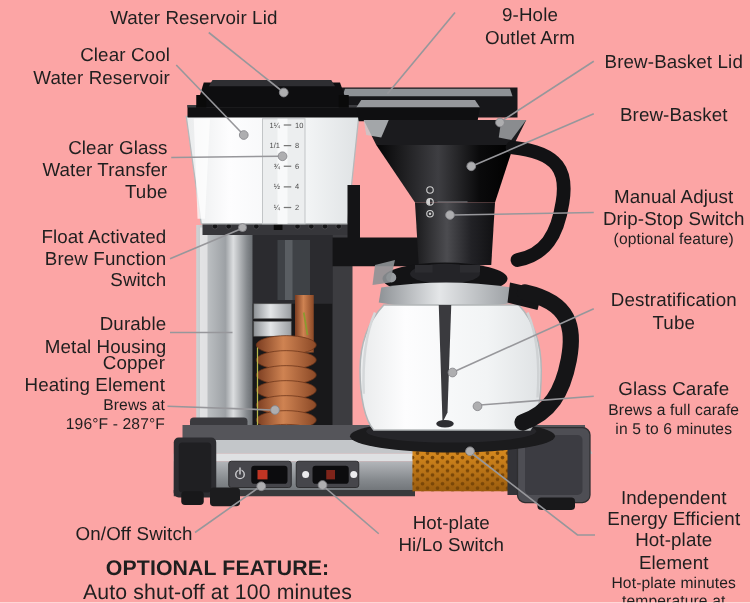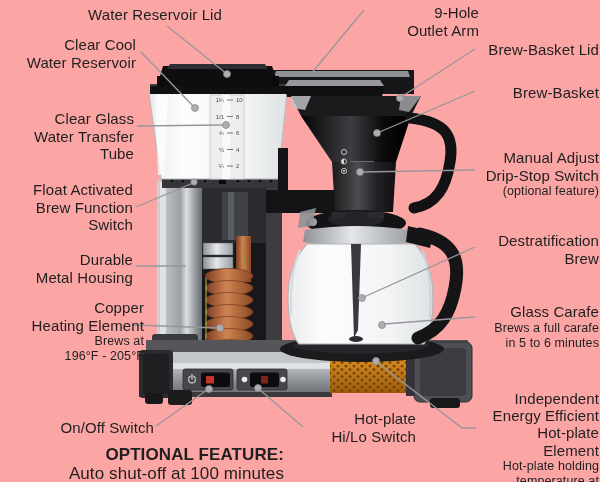--- a/index.html
+++ b/index.html
@@ -3,30 +3,30 @@
 <meta charset="utf-8">
 <style>
   html,body { margin:0; padding:0; background:#fff; }
   .stage {
     position:relative; width:600px; height:482px; background:#fca5a5;
     font-family:"Liberation Sans", sans-serif; overflow:hidden;
   }
   .machine-svg { position:absolute; left:0; top:0; }
   .lbl { position:absolute; color:#1f1f1f; font-size:15px; line-height:17.5px; letter-spacing:0.1px; }
   .left-col  { text-align:right; }
-  .right-col { text-align:right; }
+  .right-col { text-align:center; }
   .sub { font-size:12.5px; line-height:15px; }
   .bold { font-weight:bold; }
   
   .p-wrl   { left:62px;  top:6px;   width:160px; }
   .p-ccwr  { left:0;     top:36px;  width:136px; }
   .p-cgwtt { left:0;     top:110px; width:134px; }
   .p-fabfs { left:0;     top:181px; width:133px; }
   .p-dmh   { left:0;     top:251px; width:133px; }
-  .p-che   { left:0;     top:299px; width:132px;padding-left:12px; }
+  .p-che   { left:0;     top:282px; width:132px; }
   .p-onoff { left:20px;  top:419px; width:134px; }
   .p-opt   { left:64px;  top:446px; width:220px; font-size:17px; line-height:18.5px; }
   .p-nine  { left:369px; top:4px;   width:110px; }
   .p-bbl   { left:479px; top:41px;  width:120px; }
   .p-bb    { left:479px; top:84px;  width:120px; }
   .p-madss { left:479px; top:149px; width:120px; }
   .p-dt    { left:479px; top:232px; width:120px; }
   .p-gc    { left:479px; top:303px; width:120px; }
   .p-hihl  { left:306px; top:410px; width:110px; }
   .p-ieeh  { left:479px; top:390px; width:120px; line-height:17.2px; }
@@ -320,21 +320,21 @@
 
   <div class="lbl left-col p-dmh">
     <div>Durable</div>
     <div>Metal Housing</div>
   </div>
 
   <div class="lbl left-col p-che">
     <div>Copper</div>
     <div>Heating Element</div>
     <div class="sub">Brews at</div>
-    <div class="sub">196°F - 205°F</div>
+    <div class="sub">196°F - 287°F</div>
   </div>
 
   <div class="lbl left-col p-onoff">
     <div>On/Off Switch</div>
   </div>
 
   <div class="lbl right-col p-opt">
     <div class="bold">OPTIONAL FEATURE:</div>
     <div>Auto shut-off at 100 minutes</div>
   </div>
@@ -353,36 +353,36 @@
   </div>
 
   <div class="lbl right-col p-madss">
     <div>Manual Adjust</div>
     <div>Drip-Stop Switch</div>
     <div class="sub">(optional feature)</div>
   </div>
 
   <div class="lbl right-col p-dt">
     <div>Destratification</div>
-    <div>Brew</div>
+    <div>Tube</div>
   </div>
 
   <div class="lbl right-col p-gc">
     <div>Glass Carafe</div>
     <div class="sub">Brews a full carafe</div>
     <div class="sub">in 5 to 6 minutes</div>
   </div>
 
   <div class="lbl right-col p-hihl">
     <div>Hot-plate</div>
     <div>Hi/Lo Switch</div>
   </div>
 
   <div class="lbl right-col p-ieeh">
     <div>Independent</div>
     <div>Energy Efficient</div>
     <div>Hot-plate Element</div>
-    <div class="sub">Hot-plate holding</div>
+    <div class="sub">Hot-plate minutes</div>
     <div class="sub">temperature at</div>
 
   </div>
 
 </div>
 
 </body></html>

